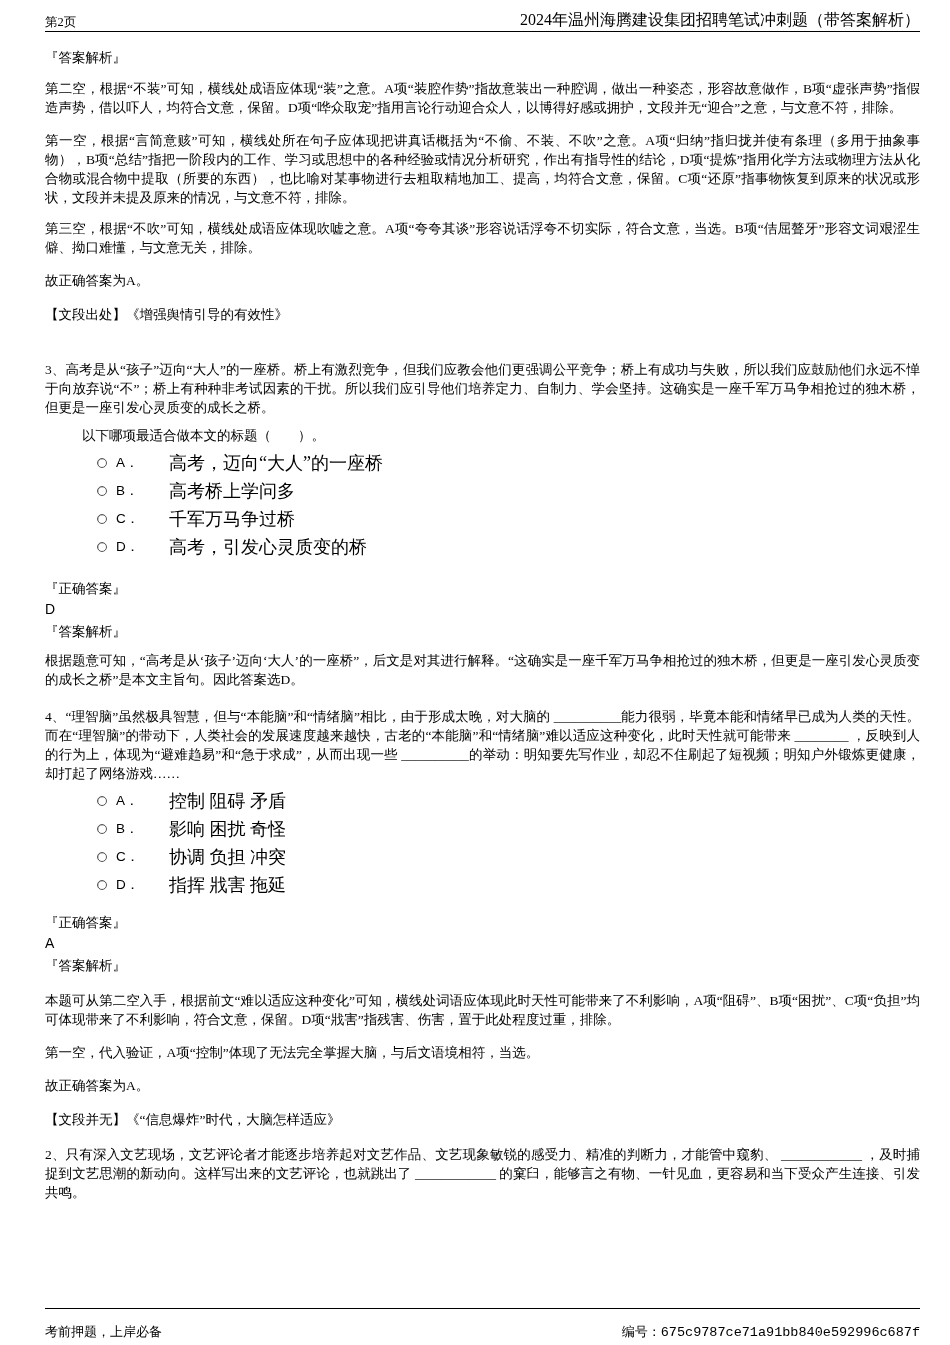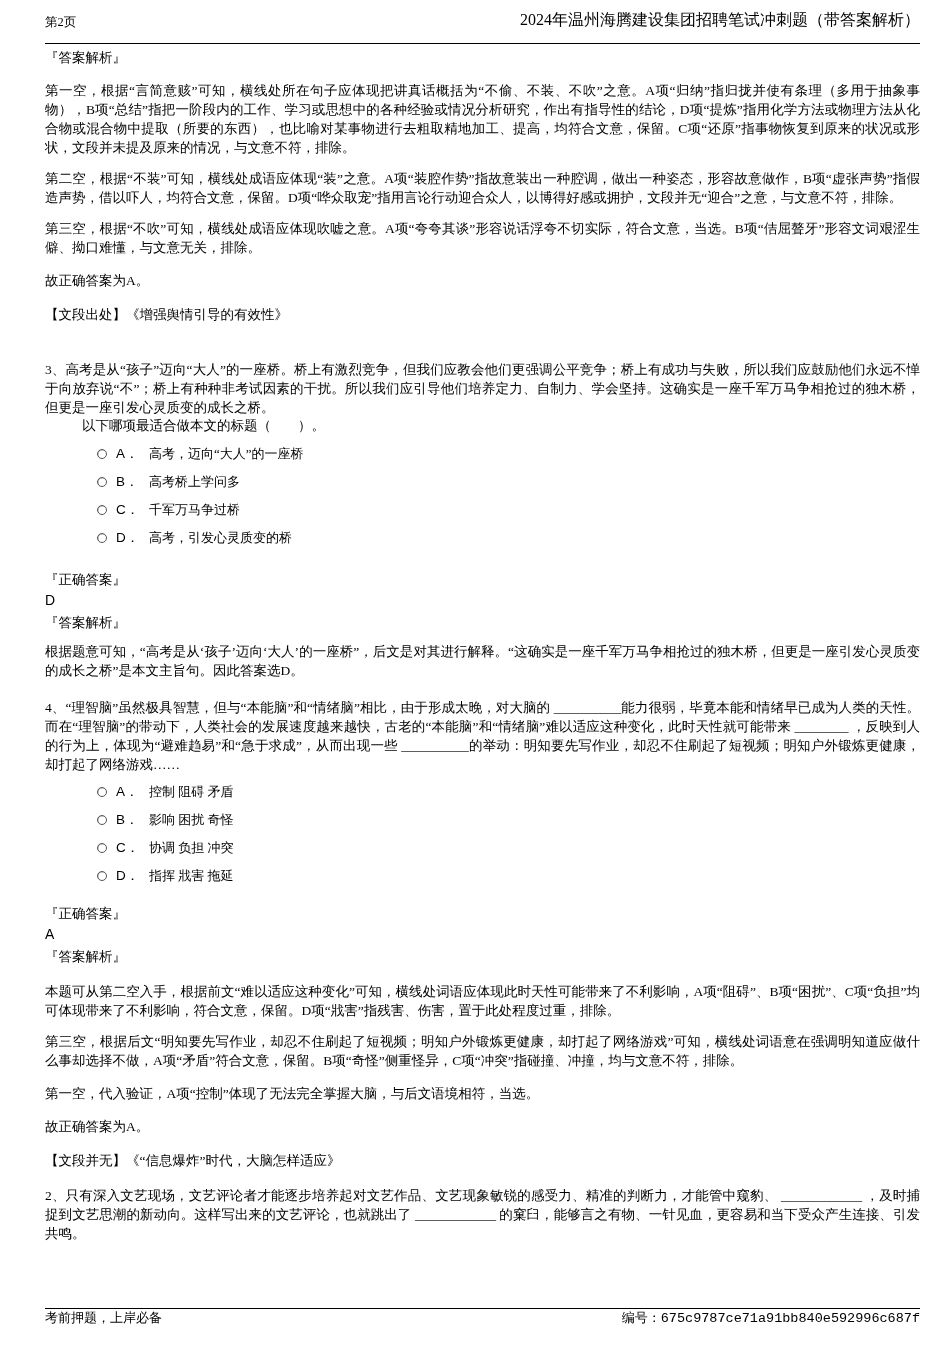--- a/index.html
+++ b/index.html
@@ -8,70 +8,70 @@
     position:relative;
     background:#ffffff;
     color:#000000;
     font-family:"Liberation Serif","DejaVu Serif",serif;
     font-size:13.5px;
     overflow:hidden;
   }
   .header {
     position:absolute; top:10px; left:45px; right:30px;
     display:flex; justify-content:space-between; align-items:flex-end;
-    border-bottom:1px solid #000; padding-bottom:12px;
+    border-bottom:1px solid #000; padding-bottom:0;
   }
   .page-num { font-size:12.5px; }
   .doc-title { font-size:16px; }
   .content { position:absolute; top:40px; left:45px; right:30px; }
   p.body { line-height:19px; text-align:justify; }
   .mt8  { margin-top:8px; }
   .mt10 { margin-top:10px; }
   .mt12 { margin-top:12px; }
   .mt14 { margin-top:14px; }
   .mt15 { margin-top:15px; }
   .mt16 { margin-top:16px; }
   .mt18 { margin-top:18px; }
   .mt22 { margin-top:22px; }
   .mt26 { margin-top:36px; }
   .stem-wide { line-height:24px; }
-  .prompt { margin-left:37px; margin-top:0; line-height:19px;font-family:Liberation Mono, monospace; }
+  .prompt { margin-left:37px; margin-top:9px; line-height:19px; }
   .options { margin-top:3px; }
   .option { display:flex; align-items:center; margin:8px 0 0 52px; height:20px; }
   .radio {
     width:10px; height:10px; border:1px solid #555; border-radius:50%;
     background:#fff; margin-right:9px; flex:0 0 auto;
     box-shadow: inset 0.5px 0.5px 0.5px rgba(0,0,0,0.35);
   }
   .opt-letter { font-family:"Liberation Sans","DejaVu Sans",sans-serif; width:33px; font-size:13.5px; }
-  .opt-text { font-size:13px; }
+  .opt-text { font-size:18px;margin-left:20px; }
   .ans-letter { font-family:"Liberation Sans","DejaVu Sans",sans-serif; font-size:14px; margin-top:2px; line-height:19px; }
   .label-line { line-height:19px; }
   .footer {
     position:absolute; top:1308px; left:45px; right:30px;
-    border-top:1px solid #000; padding-top:0;
+    border-top:1px solid #000; padding-top:14px;
     display:flex; justify-content:space-between; align-items:baseline;
   }
   .footer-left { font-size:13px; }
   .footer-right { font-size:13px; }
   .footer-right .num { font-family:Liberation Mono, monospace; font-size:13.5px; }
 </style>
 </head>
 <body>
 
 <div class="header">
   <span class="page-num">第2页</span>
   <span class="doc-title">2024年温州海腾建设集团招聘笔试冲刺题（带答案解析）</span>
 </div>
 
 <div class="content">
 
   <p class="body mt8 label-line">『答案解析』</p>
+  <p class="body mt12">第二空，根据“不装”可知，横线处成语应体现“装”之意。A项“装腔作势”指故意装出一种腔调，做出一种姿态，形容故意做作，B项“虚张声势”指假造声势，借以吓人，均符合文意，保留。D项“哗众取宠”指用言论行动迎合众人，以博得好感或拥护，文段并无“迎合”之意，与文意不符，排除。</p>
   <p class="body mt14">第一空，根据“言简意赅”可知，横线处所在句子应体现把讲真话概括为“不偷、不装、不吹”之意。A项“归纳”指归拢并使有条理（多用于抽象事物），B项“总结”指把一阶段内的工作、学习或思想中的各种经验或情况分析研究，作出有指导性的结论，D项“提炼”指用化学方法或物理方法从化合物或混合物中提取（所要的东西），也比喻对某事物进行去粗取精地加工、提高，均符合文意，保留。C项“还原”指事物恢复到原来的状况或形状，文段并未提及原来的情况，与文意不符，排除。</p>
-  <p class="body mt12">第二空，根据“不装”可知，横线处成语应体现“装”之意。A项“装腔作势”指故意装出一种腔调，做出一种姿态，形容故意做作，B项“虚张声势”指假造声势，借以吓人，均符合文意，保留。D项“哗众取宠”指用言论行动迎合众人，以博得好感或拥护，文段并无“迎合”之意，与文意不符，排除。</p>
   <p class="body mt12">第三空，根据“不吹”可知，横线处成语应体现吹嘘之意。A项“夸夸其谈”形容说话浮夸不切实际，符合文意，当选。B项“佶屈聱牙”形容文词艰涩生僻、拗口难懂，与文意无关，排除。</p>
   <p class="body mt14">故正确答案为A。</p>
   <p class="body mt15">【文段出处】《增强舆情引导的有效性》</p>
 
   <p class="body mt26">3、高考是从“孩子”迈向“大人”的一座桥。桥上有激烈竞争，但我们应教会他们更强调公平竞争；桥上有成功与失败，所以我们应鼓励他们永远不惮于向放弃说“不”；桥上有种种非考试因素的干扰。所以我们应引导他们培养定力、自制力、学会坚持。这确实是一座千军万马争相抢过的独木桥，但更是一座引发心灵质变的成长之桥。</p>
   <p class="prompt">以下哪项最适合做本文的标题（　　）。</p>
 
   <div class="options">
     <div class="option">
       <span class="radio"></span>
@@ -122,21 +122,20 @@
       <span class="radio"></span>
       <span class="opt-letter">D．</span>
       <span class="opt-text">指挥 戕害 拖延</span>
     </div>
   </div>
 
   <p class="body mt18 label-line">『正确答案』</p>
   <p class="ans-letter">A</p>
   <p class="body label-line" style="margin-top:3px;">『答案解析』</p>
   <p class="body mt16">本题可从第二空入手，根据前文“难以适应这种变化”可知，横线处词语应体现此时天性可能带来了不利影响，A项“阻碍”、B项“困扰”、C项“负担”均可体现带来了不利影响，符合文意，保留。D项“戕害”指残害、伤害，置于此处程度过重，排除。</p>
-  <p class="body mt12">第三空，根据后文“明知要先写作业，却忍不住刷起了短视频；明知户外锻炼更健康，却打起了网络游戏”可知，横线处词语意在强调明知道应做什么事却选择不做，A项“矛盾”符合文意，保留。B项“奇怪”侧重怪异，C项“冲突”指碰撞、冲撞，均与文意不符，排除。</p>
   <p class="body mt14">第一空，代入验证，A项“控制”体现了无法完全掌握大脑，与后文语境相符，当选。</p>
   <p class="body mt14">故正确答案为A。</p>
   <p class="body mt15">【文段并无】《“信息爆炸”时代，大脑怎样适应》</p>
 
   <p class="body mt16 stem-wide">2、只有深入文艺现场，文艺评论者才能逐步培养起对文艺作品、文艺现象敏锐的感受力、精准的判断力，才能管中窥豹、 ____________ ，及时捕捉到文艺思潮的新动向。这样写出来的文艺评论，也就跳出了 ____________ 的窠臼，能够言之有物、一针见血，更容易和当下受众产生连接、引发共鸣。</p>
 
 </div>
 
 <div class="footer">
   <span class="footer-left">考前押题，上岸必备</span>

